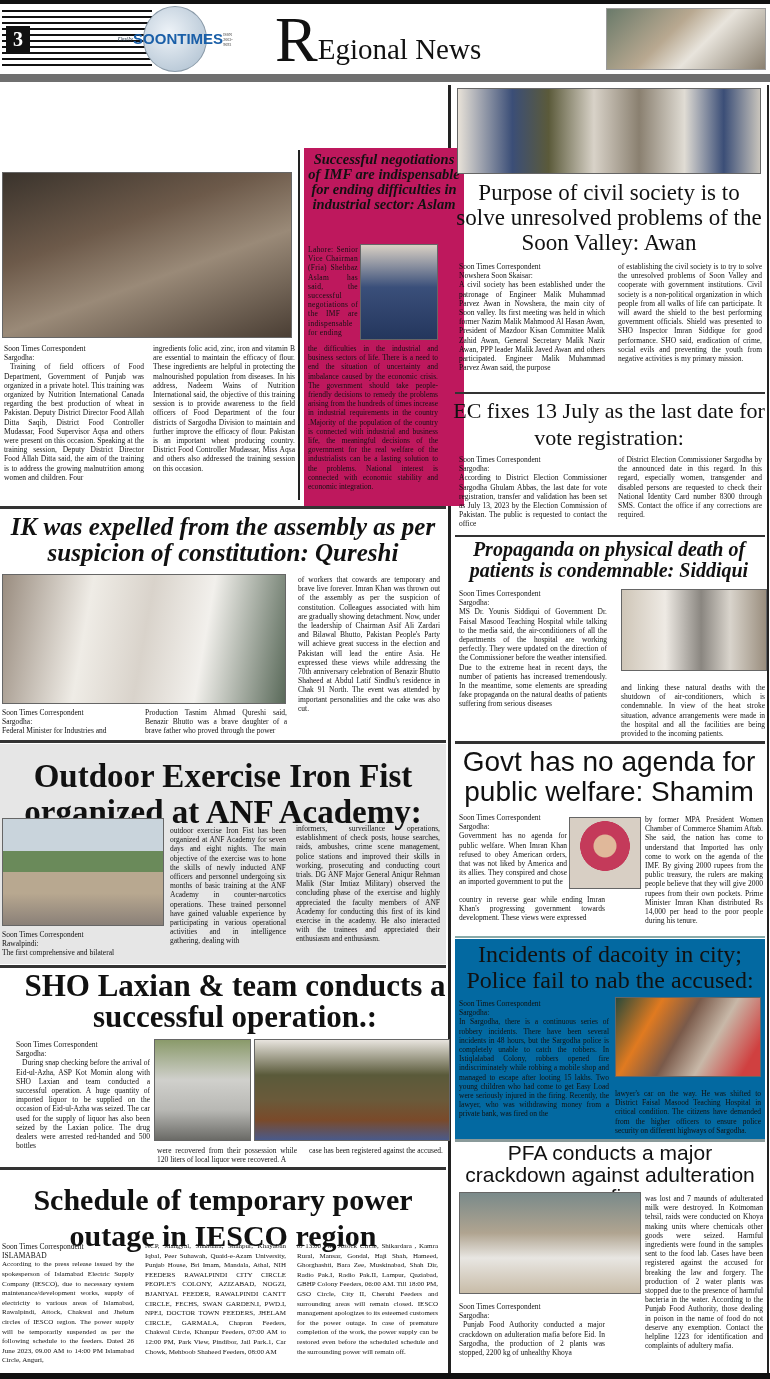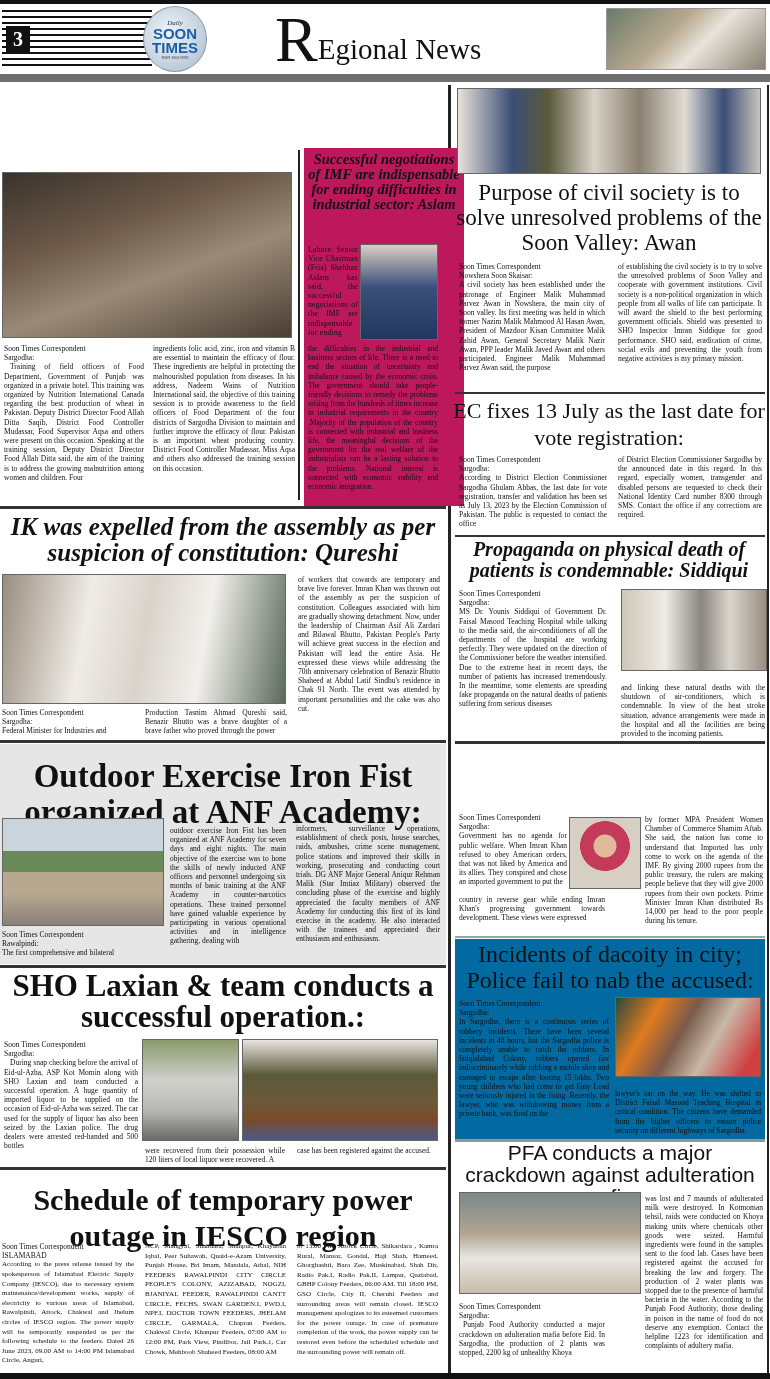--- a/index.html
+++ b/index.html
@@ -19,21 +19,21 @@
 .hl{color:#111;text-align:center}
 .hrule{background:#333}
 </style>
 </head>
 <body>
 
 <div class="abs topbar"></div>
 <div class="abs masthead">
   <div class="abs stripes" style="top:6px"></div>
   <div class="abs pagenum" style="top:22px">3</div>
-  <div class="abs" style="left:143px;top:2px;width:64px;height:66px;border-radius:50%;background:radial-gradient(circle at 40% 40%,#eef3f8,#a9bccd);border:1px solid #8a9aa8;display:flex;flex-direction:column;align-items:center;justify-content:center">
+  <div class="abs" style="left:143px;top:2px;width:64px;height:66px;border-radius:50%;background:radial-gradient(circle at 40% 40%,#eef3f8,#a9bccd);border:1px solid #8a9aa8;display:flex;flex-direction:row;align-items:center;justify-content:center">
     <span style="font-size:7px;font-style:italic;color:#234">Daily</span>
     <span style="font-family:'Liberation Sans',sans-serif;font-weight:bold;font-size:15px;color:#1a5fa8;line-height:14px">SOON</span>
     <span style="font-family:'Liberation Sans',sans-serif;font-weight:bold;font-size:15px;color:#1a5fa8;line-height:14px">TIMES</span>
     <span style="font-size:4px;color:#333">ISSN 2663-9693</span>
   </div>
   <div class="abs" style="left:275px;top:4px;display:flex;align-items:flex-end;height:62px">
     <span style="font-size:64px;line-height:60px">R</span>
     <span style="font-size:29px;line-height:30px;margin-bottom:6px">Egional News</span>
   </div>
   <div class="abs headimg" style="top:4px"></div>
@@ -133,36 +133,37 @@
   <div class="abs" style="left:146px;top:82px;width:140px">
     <p class="txt" style="padding-left:24px">outdoor exercise Iron Fist has been organized at ANF Academy for seven days and eight nights. The main objective of the exercise was to hone the skills of newly inducted ANF officers and personnel undergoing six months of basic training at the ANF Academy in counter-narcotics operations. These trained personnel have gained valuable experience by participating in various operational activities and in intelligence gathering, dealing with</p>
   </div>
   <div class="abs" style="left:296px;top:80px;width:144px">
     <p class="txt">informers, surveillance operations, establishment of check posts, house searches, raids, ambushes, crime scene management, police stations and improved their skills in working, prosecuting and conducting court trials. DG ANF Major General Aniqur Rehman Malik (Star Imtiaz Military) observed the concluding phase of the exercise and highly appreciated the faculty members of ANF Academy for conducting this first of its kind exercise in the academy. He also interacted with the trainees and appreciated their enthusiasm and enthusiasm.</p>
   </div>
 </div>
 <div class="abs hrule" style="left:0;top:965px;width:446px;height:3px"></div>
 
 <div class="abs" style="left:453px;top:745px;width:312px;height:190px">
+  <h2 class="hl" style="margin-top:2px;font-weight:normal;font-size:28px;line-height:30px;font-family:'Liberation Sans',sans-serif">Govt has no agenda for public welfare: Shamim</h2>
   <div class="abs photo" style="left:116px;top:72px;width:72px;height:72px;background:radial-gradient(circle at 50% 40%,#e0b89a 0 20%,#c43a5a 22% 45%,#d8cfc4 46%)"></div>
   <div class="abs" style="left:6px;top:68px;width:108px">
     <div class="byline">Soon Times Correspondent</div>
     <div class="byline">Sargodha:</div>
     <p class="txt">Government has no agenda for public welfare. When Imran Khan refused to obey American orders, that was not liked by America and its allies. They conspired and chose an imported government to put the</p>
   </div>
   <div class="abs" style="left:6px;top:150px;width:146px">
     <p class="txt">country in reverse gear while ending Imran Khan's progressing government towards development. These views were expressed</p>
   </div>
   <div class="abs" style="left:192px;top:70px;width:118px">
     <p class="txt">by former MPA President Women Chamber of Commerce Shamim Aftab. She said, the nation has come to understand that Imported has only come to work on the agenda of the IMF. By giving 2000 rupees from the public treasury, the rulers are making people believe that they will give 2000 rupees from their own pockets. Prime Minister Imran Khan distributed Rs 14,000 per head to the poor people during his tenure.</p>
   </div>
 </div>
 <div class="abs hrule" style="left:455px;top:936px;width:310px;height:2px;background:#8aa"></div>
 
-<div class="abs" style="left:0;top:968px;width:446px;height:139px">
+<div class="abs" style="left:12px;top:968px;width:446px;height:139px">
   <h2 class="hl" style="margin-top:2px;font-size:31px;line-height:31px;font-family:'Liberation Serif',serif">SHO Laxian &amp; team conducts a successful operation.:</h2>
   <div class="abs" style="left:4px;top:72px;width:134px">
     <div class="byline">Soon Times Correspondent</div>
     <div class="byline">Sargodha:</div>
     <p class="txt" style="text-indent:6px">During snap checking before the arrival of Eid-ul-Azha, ASP Kot Momin along with SHO Laxian and team conducted a successful operation. A huge quantity of imported liquor to be supplied on the occasion of Eid-ul-Azha was seized. The car used for the supply of liquor has also been seized by the Laxian police. The drug dealers were arrested red-handed and 500 bottles</p>
   </div>
   <div class="abs photo" style="left:142px;top:71px;width:97px;height:102px;background:linear-gradient(180deg,#8a9a6a,#d0d0cc 40%,#b8b8b4 70%,#6a6a66)"></div>
   <div class="abs photo" style="left:242px;top:71px;width:196px;height:102px;background:linear-gradient(180deg,#e8e4de,#5a5a3a 35%,#6a5a3a 60%,#7a4a2a 80%,#4a5a8a)"></div>
   <div class="abs" style="left:145px;top:178px;width:140px">
     <p class="txt">were recovered from their possession while 120 liters of local liquor were recovered. A</p>

